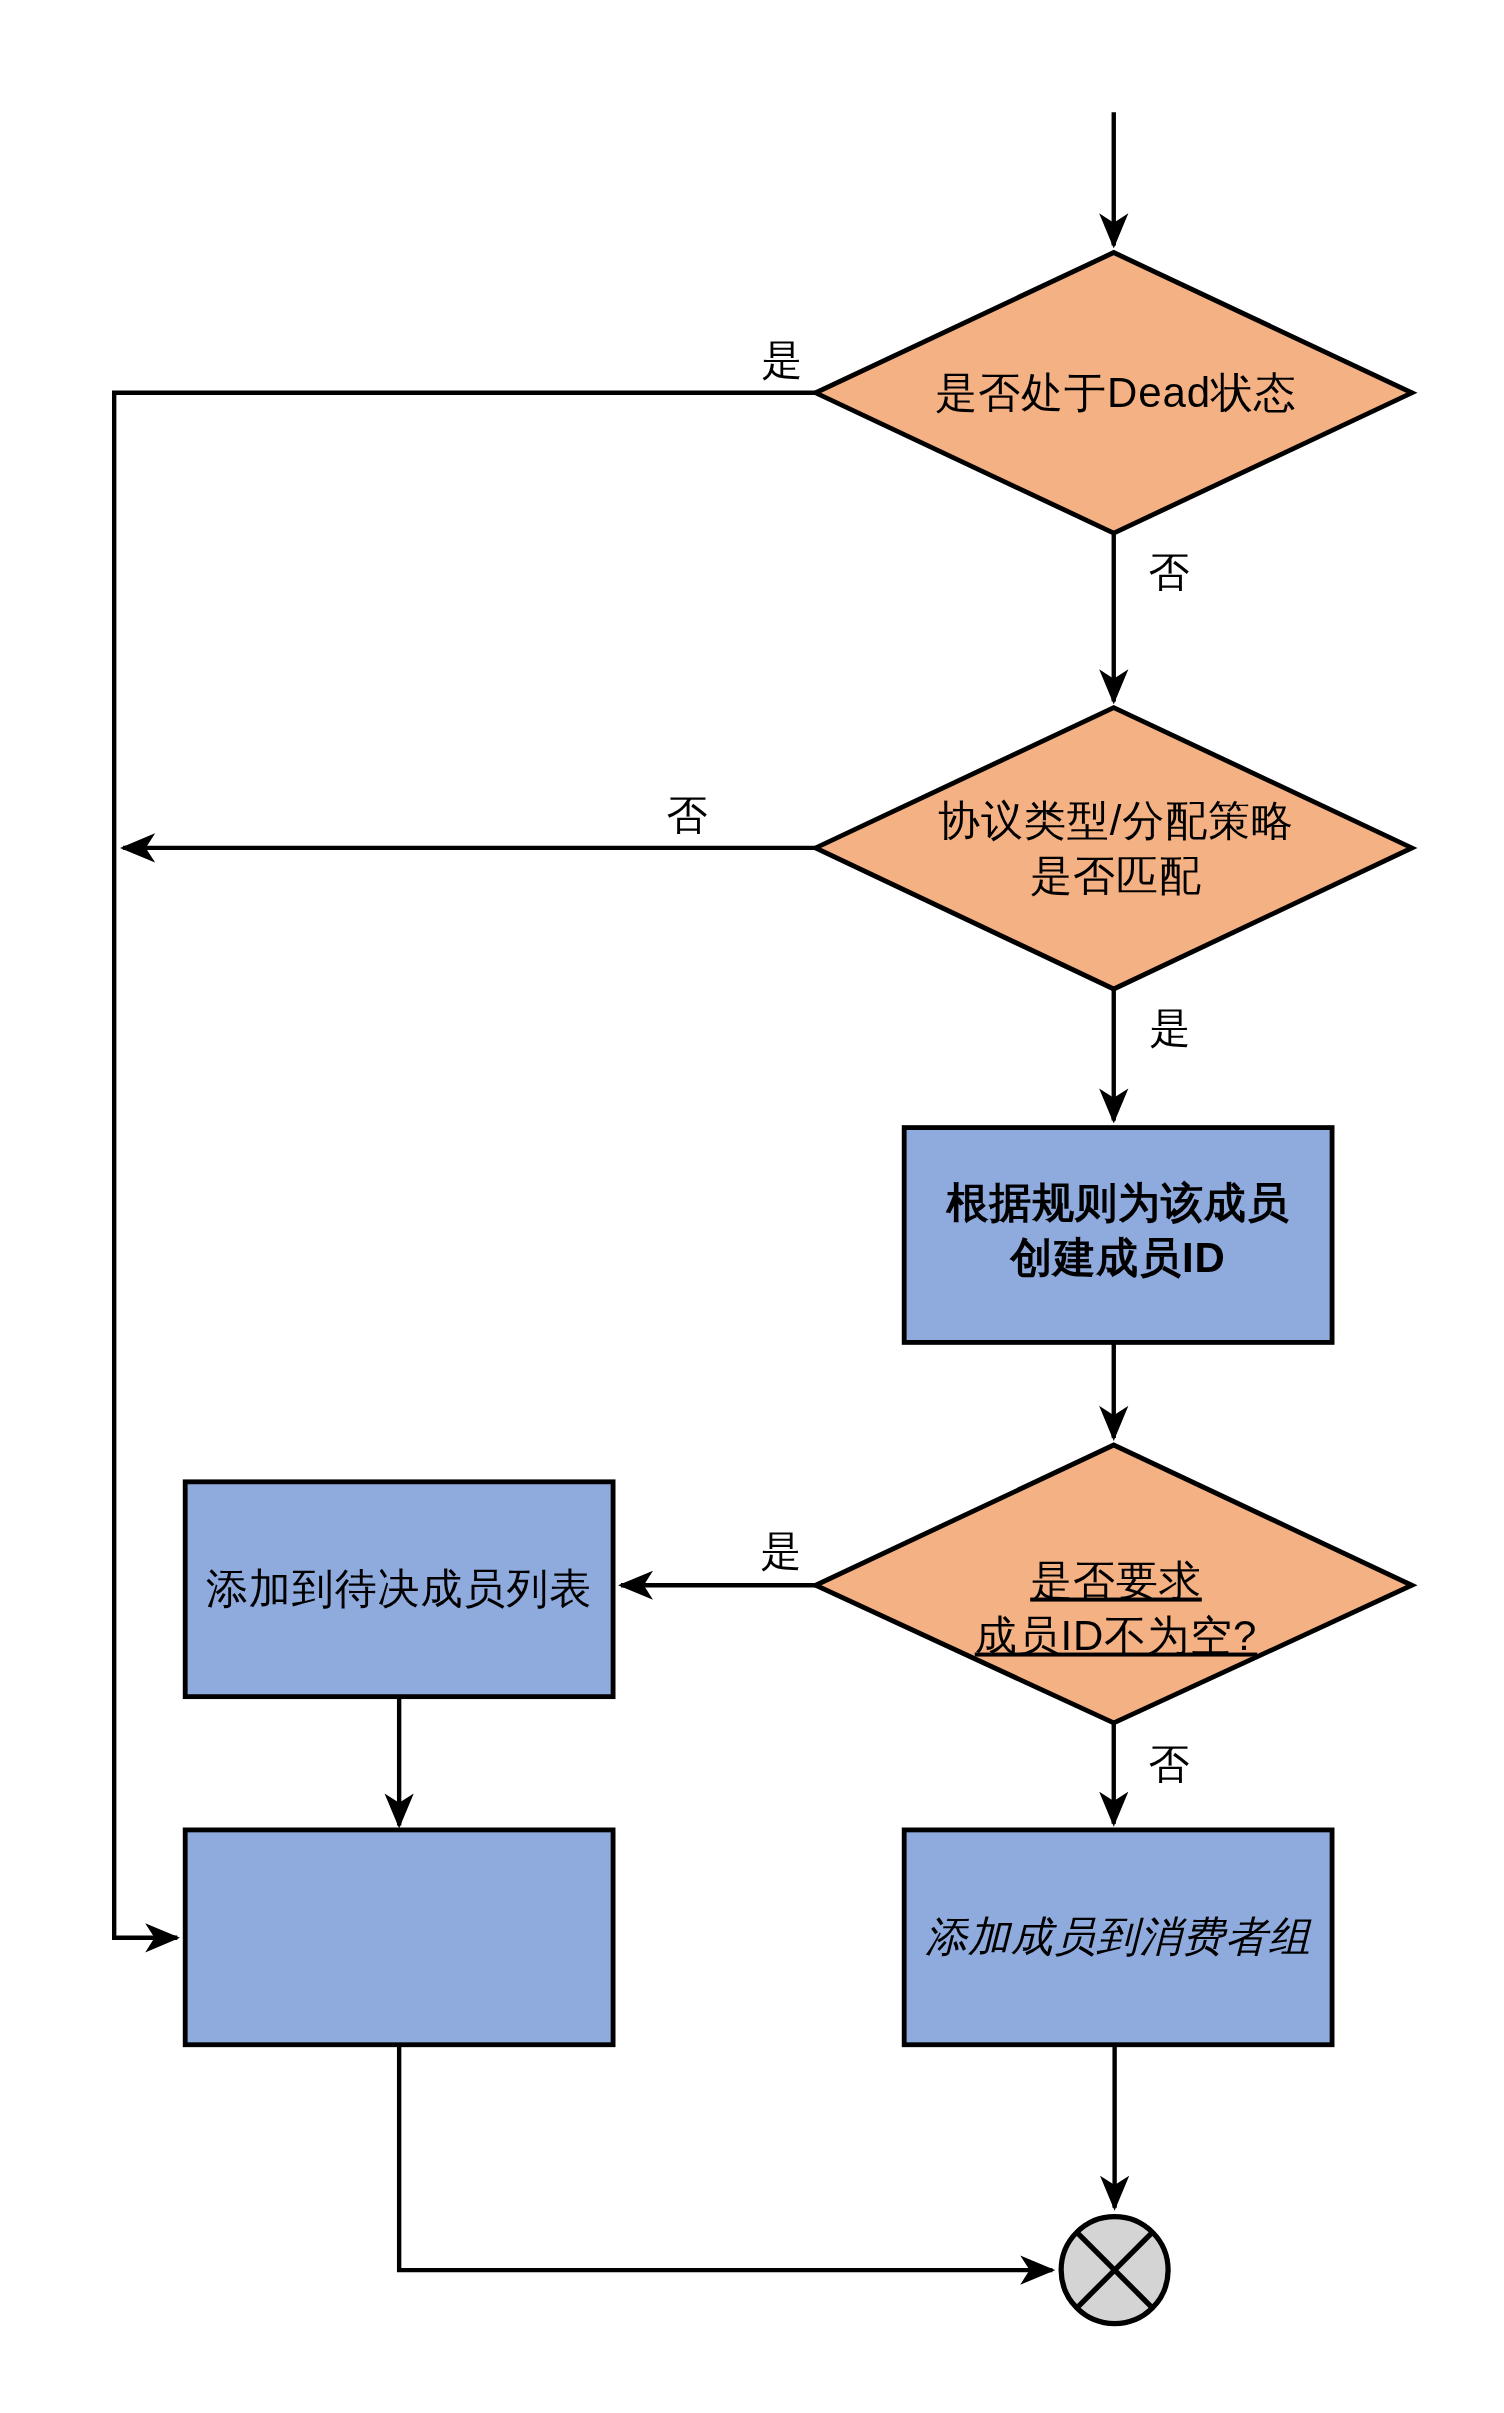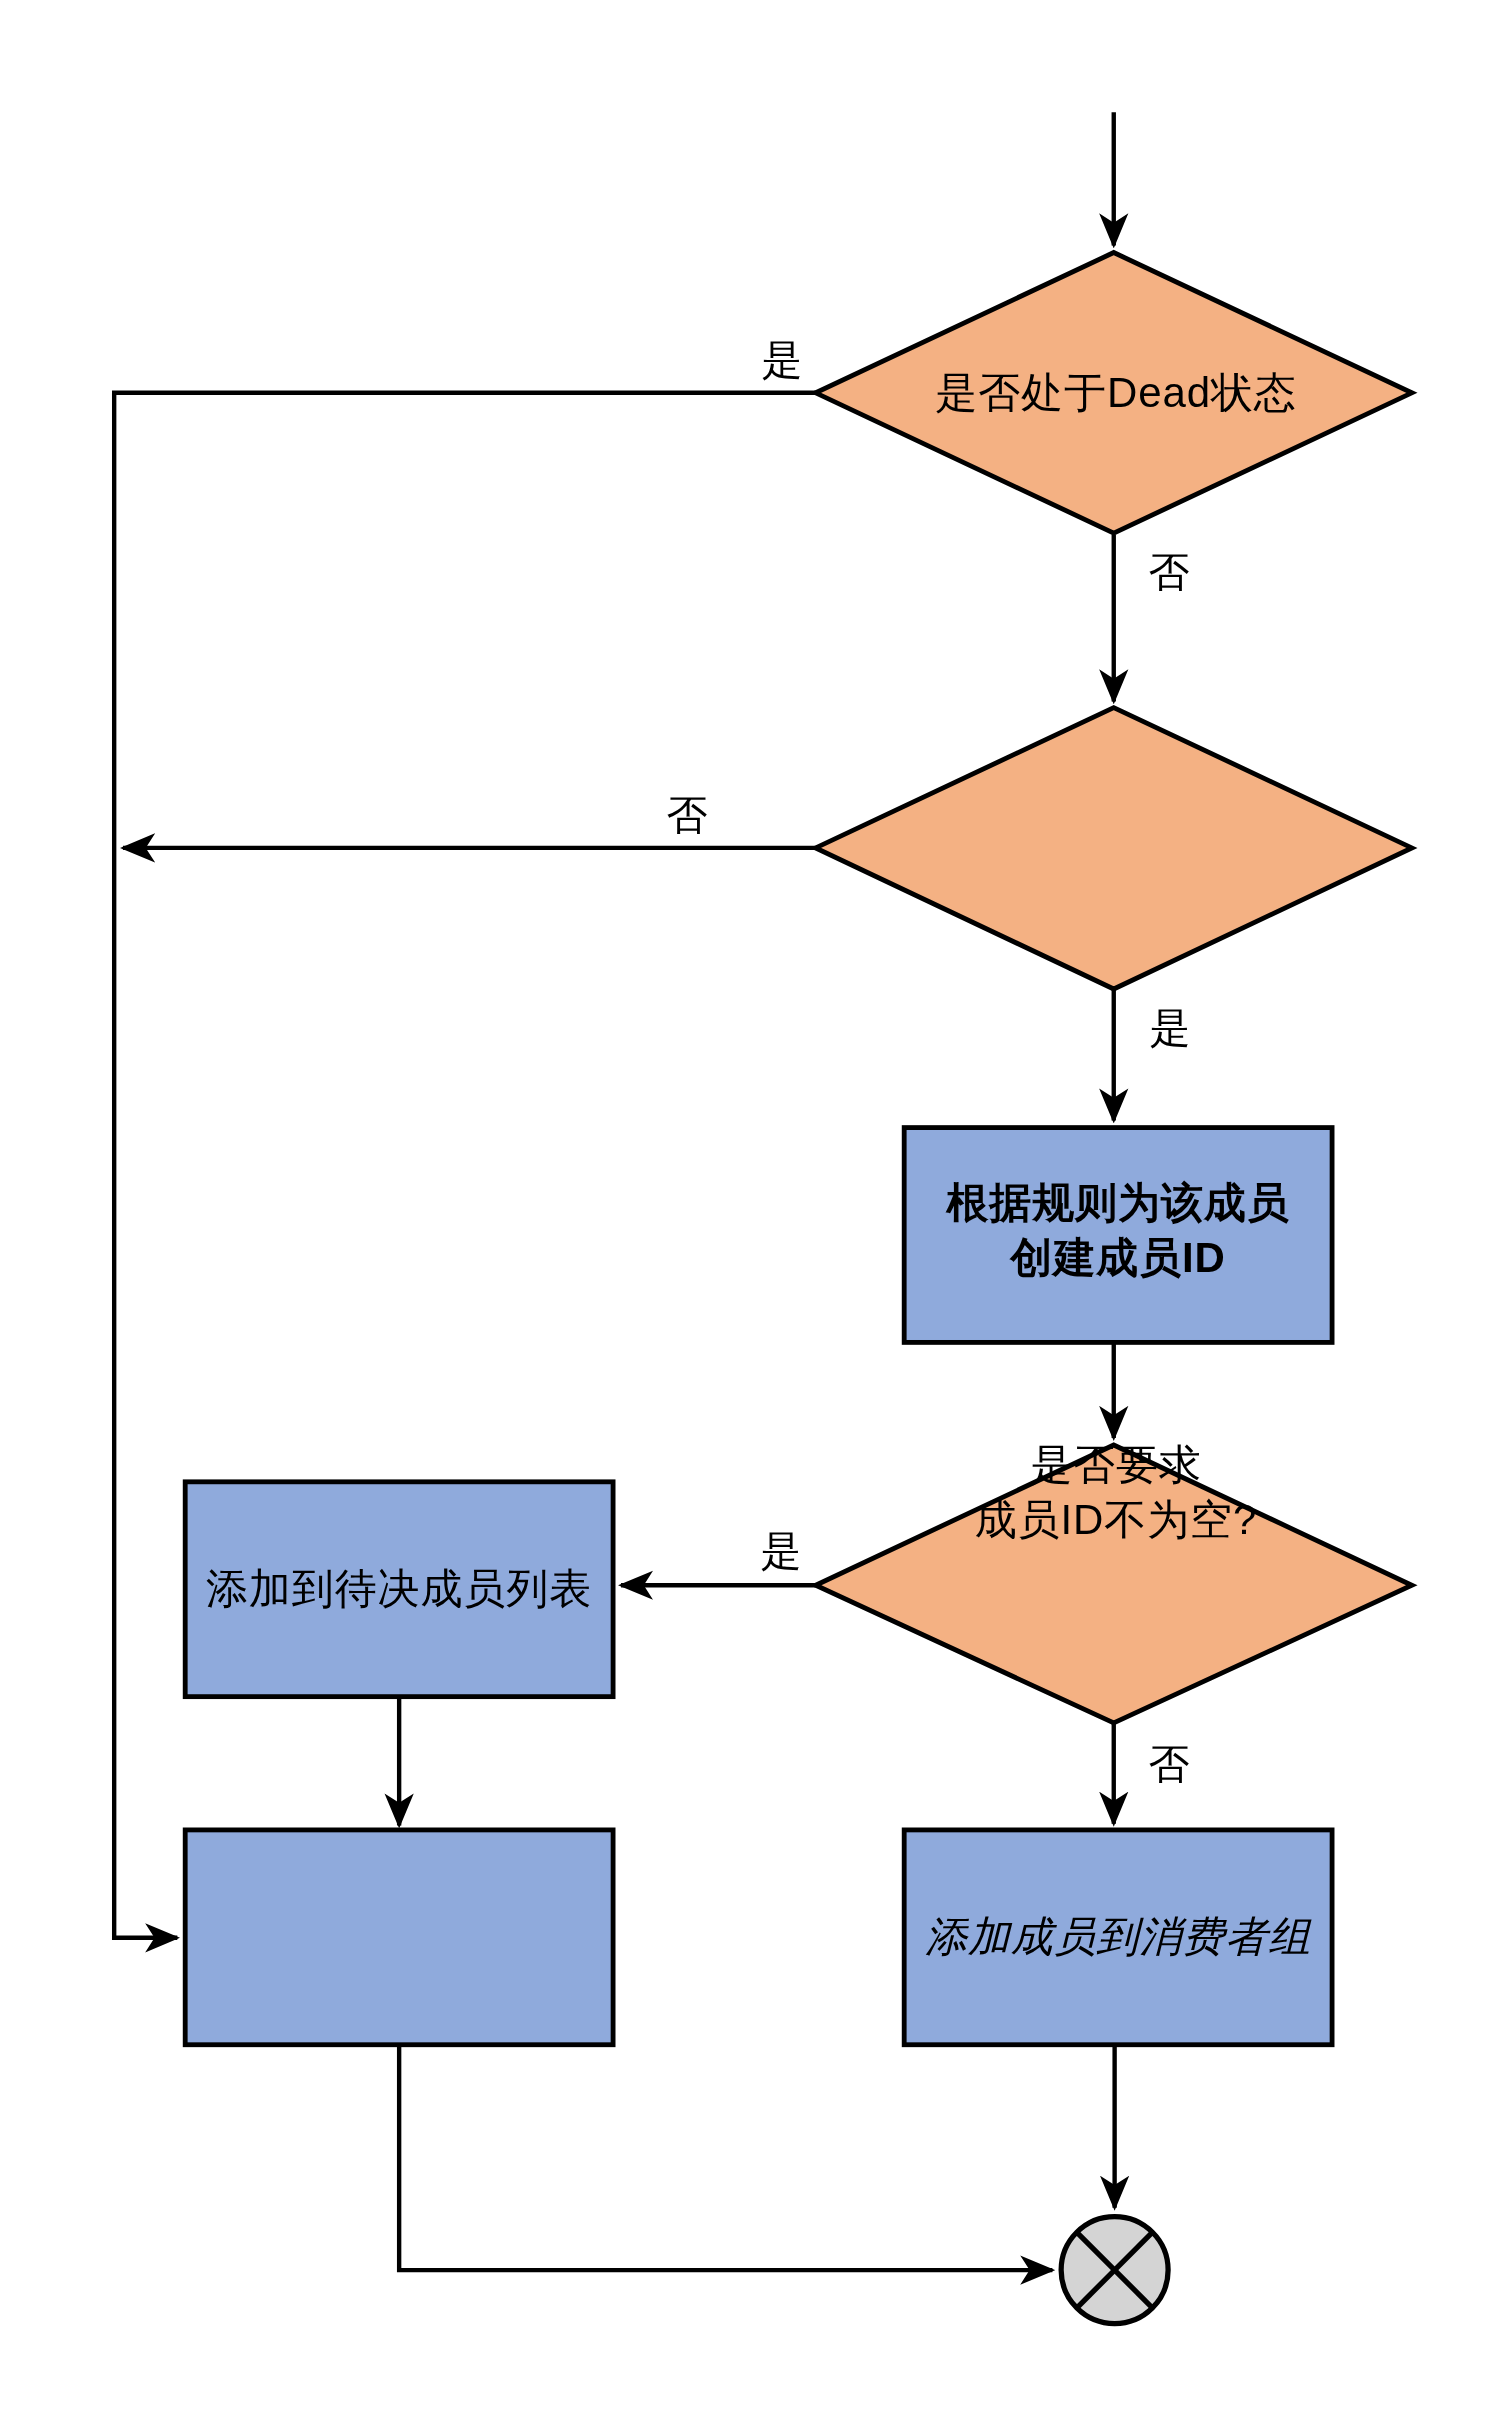--- a/index.html
+++ b/index.html
@@ -69,23 +69,24 @@
       <rect class="shape" x="1031" y="2087" width="488" height="245" fill="#8FAADC"></rect>
       <g>
         <circle class="cross" cx="1271" cy="2589" r="61" fill="#D4D4D4"></circle>
         <line class="cross" x1="1228" y1="2546" x2="1314" y2="2632"></line>
         <line class="cross" x1="1314" y1="2546" x2="1228" y2="2632"></line>
       </g>
     </g>
   </svg>
 
   <div class="node-label" style="left:1116px; top:393px;">是否处于Dead状态</div>
+  <div class="node-label" style="left:1116px; top:848px;">协议类型/分配策略是否匹配</div>
   <div class="node-label" style="left:1118px; top:1230px;font-weight:bold;">根据规则为该成员
 创建成员ID</div>
-  <div class="node-label" style="left:1116px; top:1492px;">是否要求
+  <div class="node-label" style="left:1116px; top:1608px;text-decoration:underline;">是否要求
 成员ID不为空?</div>
   <div class="node-label" style="left:399px; top:1589px;">添加到待决成员列表</div>
   <div class="node-label" style="left:1118px; top:1937px;font-style:italic;">添加成员到消费者组</div>
 
   <div class="edge-label" style="left:782px; top:360px;">是</div>
   <div class="edge-label" style="left:1169px; top:572px;">否</div>
   <div class="edge-label" style="left:687px; top:815px;">否</div>
   <div class="edge-label" style="left:1170px; top:1028px;">是</div>
   <div class="edge-label" style="left:781px; top:1551px;">是</div>
   <div class="edge-label" style="left:1169px; top:1764px;">否</div>

